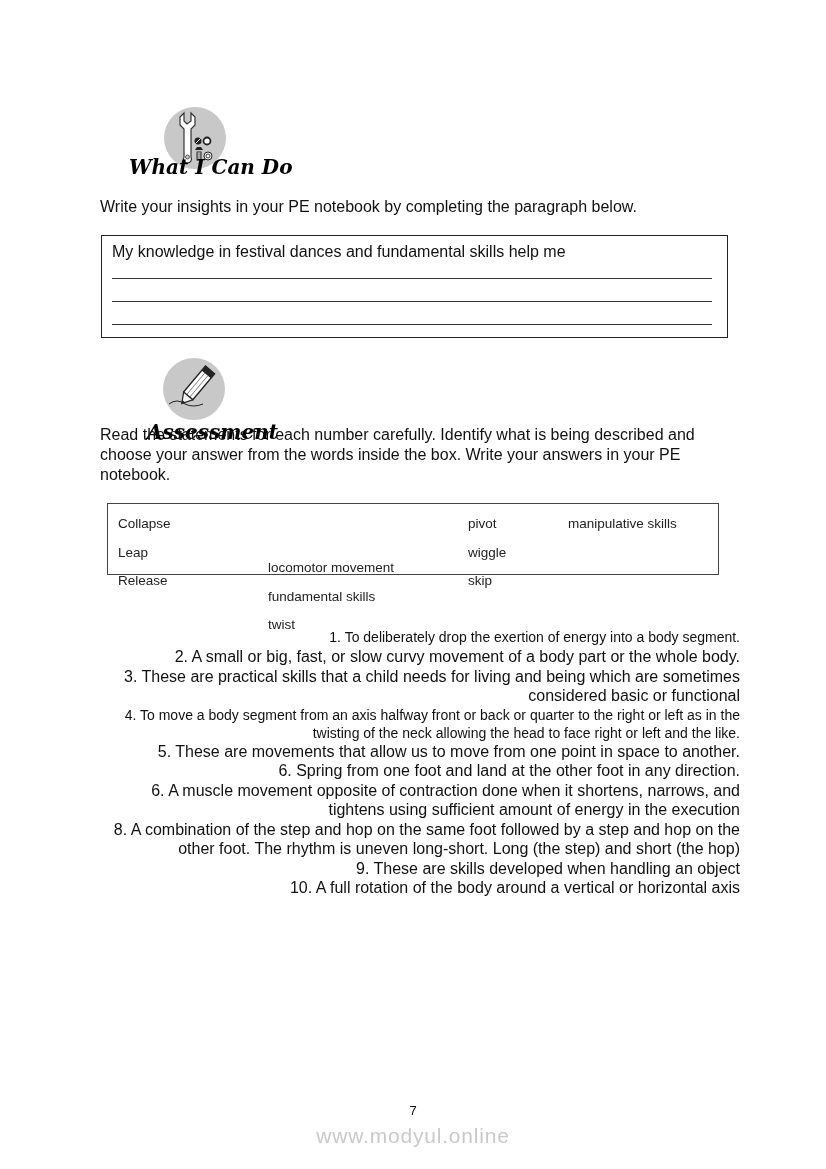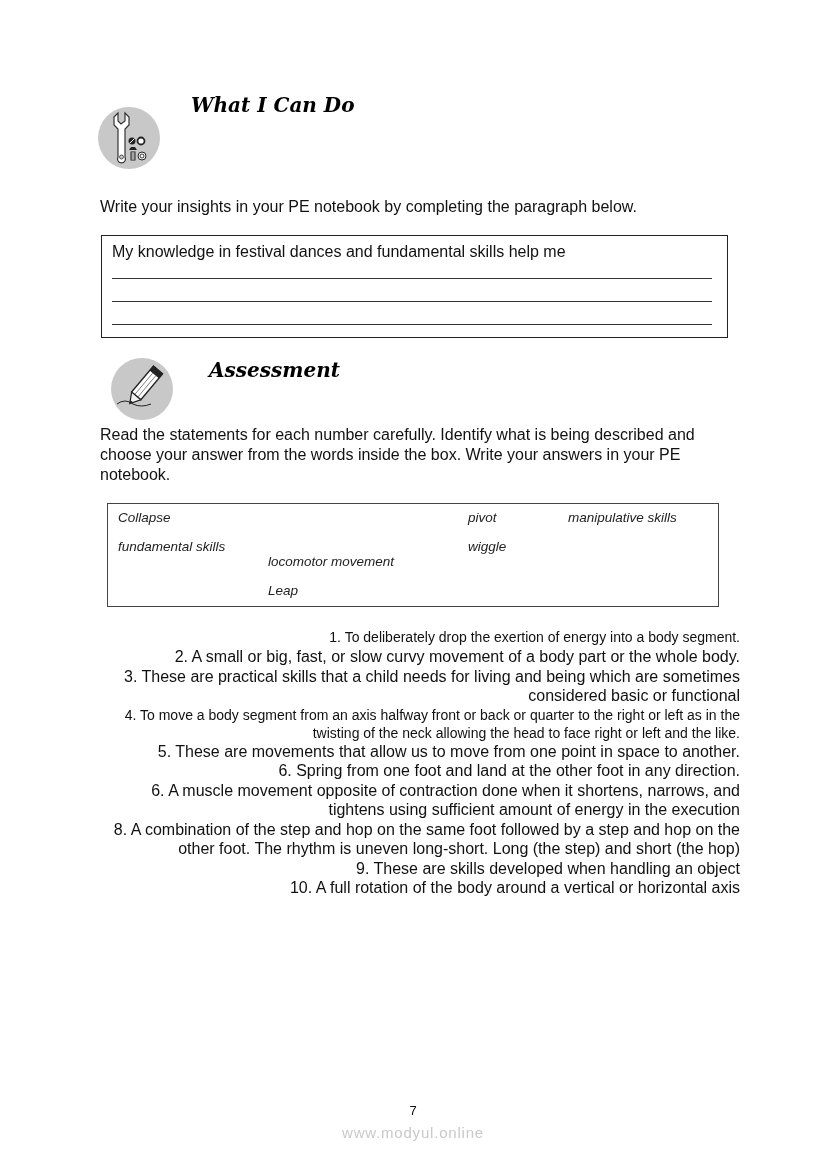--- a/index.html
+++ b/index.html
@@ -11,20 +11,22 @@
       width: 826px;
       height: 1169px;
       position: relative;
       overflow: hidden;
       font-family: "Liberation Sans", sans-serif;
       color: #111;
     }
     .section-head {
       position: absolute;
       display: flex;
+      align-items: center;
+      flex-direction: column;
     }
     .circle-icon {
       width: 62px;
       height: 62px;
       border-radius: 50%;
       background: #c8c8c8;
       display: flex;
       align-items: center;
       justify-content: center;
       overflow: hidden;
@@ -72,25 +74,24 @@
       margin-right: 4px;
       width: 600px;
     }
     .blank-line.first { height: 16px; }
 
     .word-box {
       position: absolute;
       left: 107px;
       top: 503px;
       width: 612px;
-      height: 104px;
+      height: 72px;
       border: 1px solid #444;
       box-sizing: border-box;
-      padding: 6px 0 0 10px;
-      font-style: italic;
+      padding: 12px 0 0 10px;
     }
     .word-row {
       display: flex;
       height: 28.5px;
       font-size: 13.5px;
       line-height: 16px;
       color: #222;
     }
     .word-row span:nth-child(1) { width: 150px; }
     .word-row span:nth-child(2) { width: 200px; margin-top: 44px; }
@@ -126,21 +127,21 @@
       text-align: center;
       font-size: 13px;
       color: #111;
     }
     .watermark {
       position: absolute;
       left: 0;
       width: 826px;
       top: 1124px;
       text-align: center;
-      font-size: 15px;
+      font-size: 21px;
       letter-spacing: 0.8px;
       color: #c9c9c9;
     }
   </style>
 </head>
 <body>
 
 <div class="section-head" id="head-wicd">
   <div class="circle-icon">
     <svg width="62" height="62" viewBox="0 0 62 62">
@@ -192,23 +193,29 @@
 <div class="para" id="instr2">Read the statements for each number carefully. Identify what is being described and choose your answer from the words inside the box. Write your answers in your PE notebook.</div>
 
 <div class="word-box">
   <div class="word-row">
     <span>Collapse</span>
     <span>locomotor movement</span>
     <span>pivot</span>
     <span>manipulative skills</span>
   </div>
   <div class="word-row">
+    <span>Leap</span>
     <span>fundamental skills</span>
-    <span>Leap</span>
     <span>wiggle</span>
+  </div>
+  <div class="word-row">
+    <span>Release</span>
+    <span>twist</span>
+    <span>skip</span>
+    <span></span>
   </div>
 </div>
 
 <ol class="items">
   <li class="small first">1. To deliberately drop the exertion of energy into a body segment.</li>
   <li>2. A small or big, fast, or slow curvy movement of a body part or the whole body.</li>
   <li>3. These are practical skills that a child needs for living and being which are sometimes considered basic or functional</li>
   <li class="small">4. To move a body segment from an axis halfway front or back or quarter to the right or left as in the twisting of the neck allowing the head to face right or left and the like.</li>
   <li>5. These are movements that allow us to move from one point in space to another.</li>
   <li>6. Spring from one foot and land at the other foot in any direction.</li>

